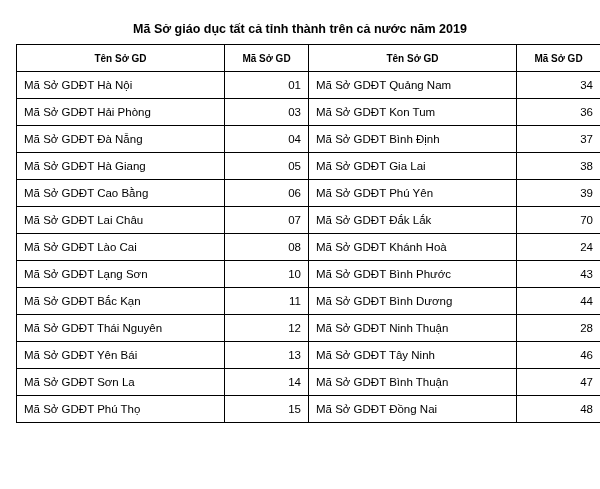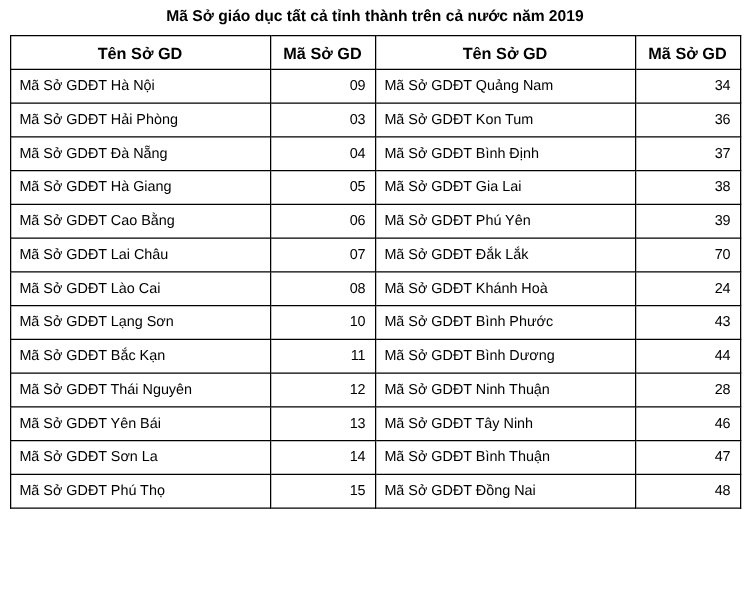--- a/index.html
+++ b/index.html
@@ -11,21 +11,21 @@
     width: 600px;
     height: 489px;
     font-family: "Liberation Sans", sans-serif;
     color: #000000;
     overflow: hidden;
   }
   .page {
     width: 600px;
     height: 415px;
     box-sizing: border-box;
-    padding: 0;
+    padding: 16px;
     position: relative;
   }
   .doc-title {
     text-align: center;
     font-size: 12.5px;
     font-weight: bold;
     padding: 6px 10px 7px 10px;
     line-height: 1.2;
   }
   table.code-table {
@@ -42,21 +42,21 @@
     font-size: 11.5px;
     height: 26px;
     padding: 0 7px;
     vertical-align: middle;
     white-space: nowrap;
     overflow: hidden;
   }
   table.code-table th {
     text-align: center;
     font-weight: bold;
-    font-size: 13px;
+    font-size: 10px;
   }
   td.name-cell {
     text-align: left;
     margin-top: 13px;
   }
   td.code-cell {
     text-align: right;
   }
 </style>
 </head>
@@ -77,21 +77,21 @@
       <tr>
         <th>Tên Sở GD</th>
         <th>Mã Sở GD</th>
         <th>Tên Sở GD</th>
         <th>Mã Sở GD</th>
       </tr>
     </thead>
     <tbody>
       <tr>
         <td class="name-cell">Mã Sở GDĐT Hà Nội</td>
-        <td class="code-cell">09</td>
+        <td class="code-cell">01</td>
         <td class="name-cell">Mã Sở GDĐT Quảng Nam</td>
         <td class="code-cell">34</td>
       </tr>
       <tr>
         <td class="name-cell">Mã Sở GDĐT Hải Phòng</td>
         <td class="code-cell">03</td>
         <td class="name-cell">Mã Sở GDĐT Kon Tum</td>
         <td class="code-cell">36</td>
       </tr>
       <tr>

